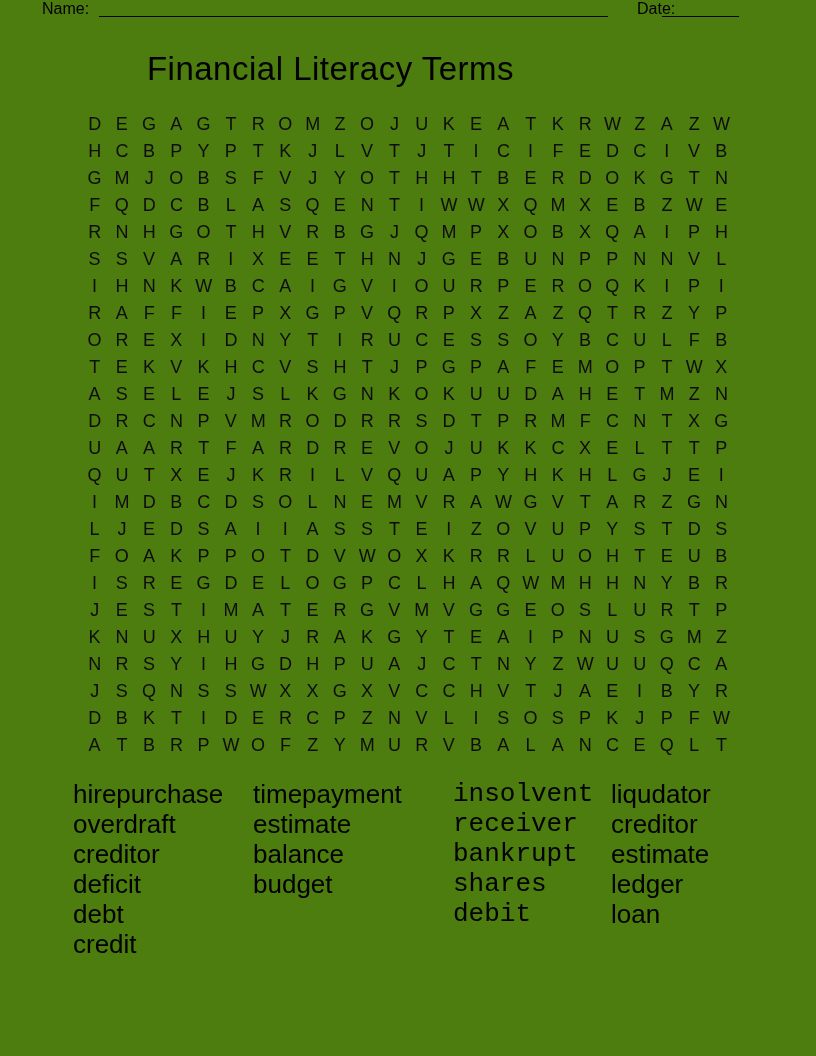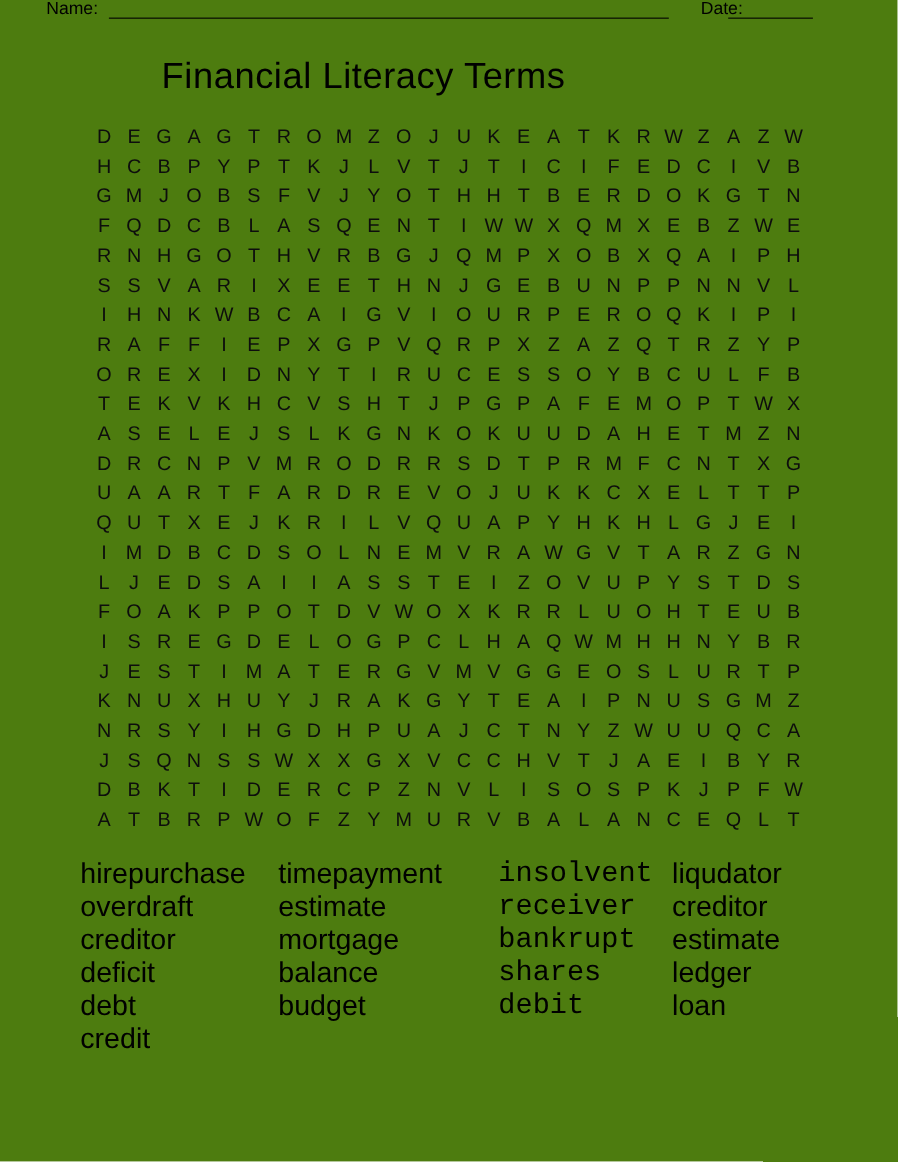--- a/index.html
+++ b/index.html
@@ -683,21 +683,20 @@
         <div class="word">hirepurchase</div>
         <div class="word">overdraft</div>
         <div class="word">creditor</div>
         <div class="word">deficit</div>
         <div class="word">debt</div>
         <div class="word">credit</div>
       </div>
       <div class="word-col c1">
         <div class="word">timepayment</div>
         <div class="word">estimate</div>
-        <div class="word">mortgage</div>
         <div class="word">balance</div>
         <div class="word">budget</div>
       </div>
       <div class="word-col c2">
         <div class="word">insolvent</div>
         <div class="word">receiver</div>
         <div class="word">bankrupt</div>
         <div class="word">shares</div>
         <div class="word">debit</div>
       </div>

